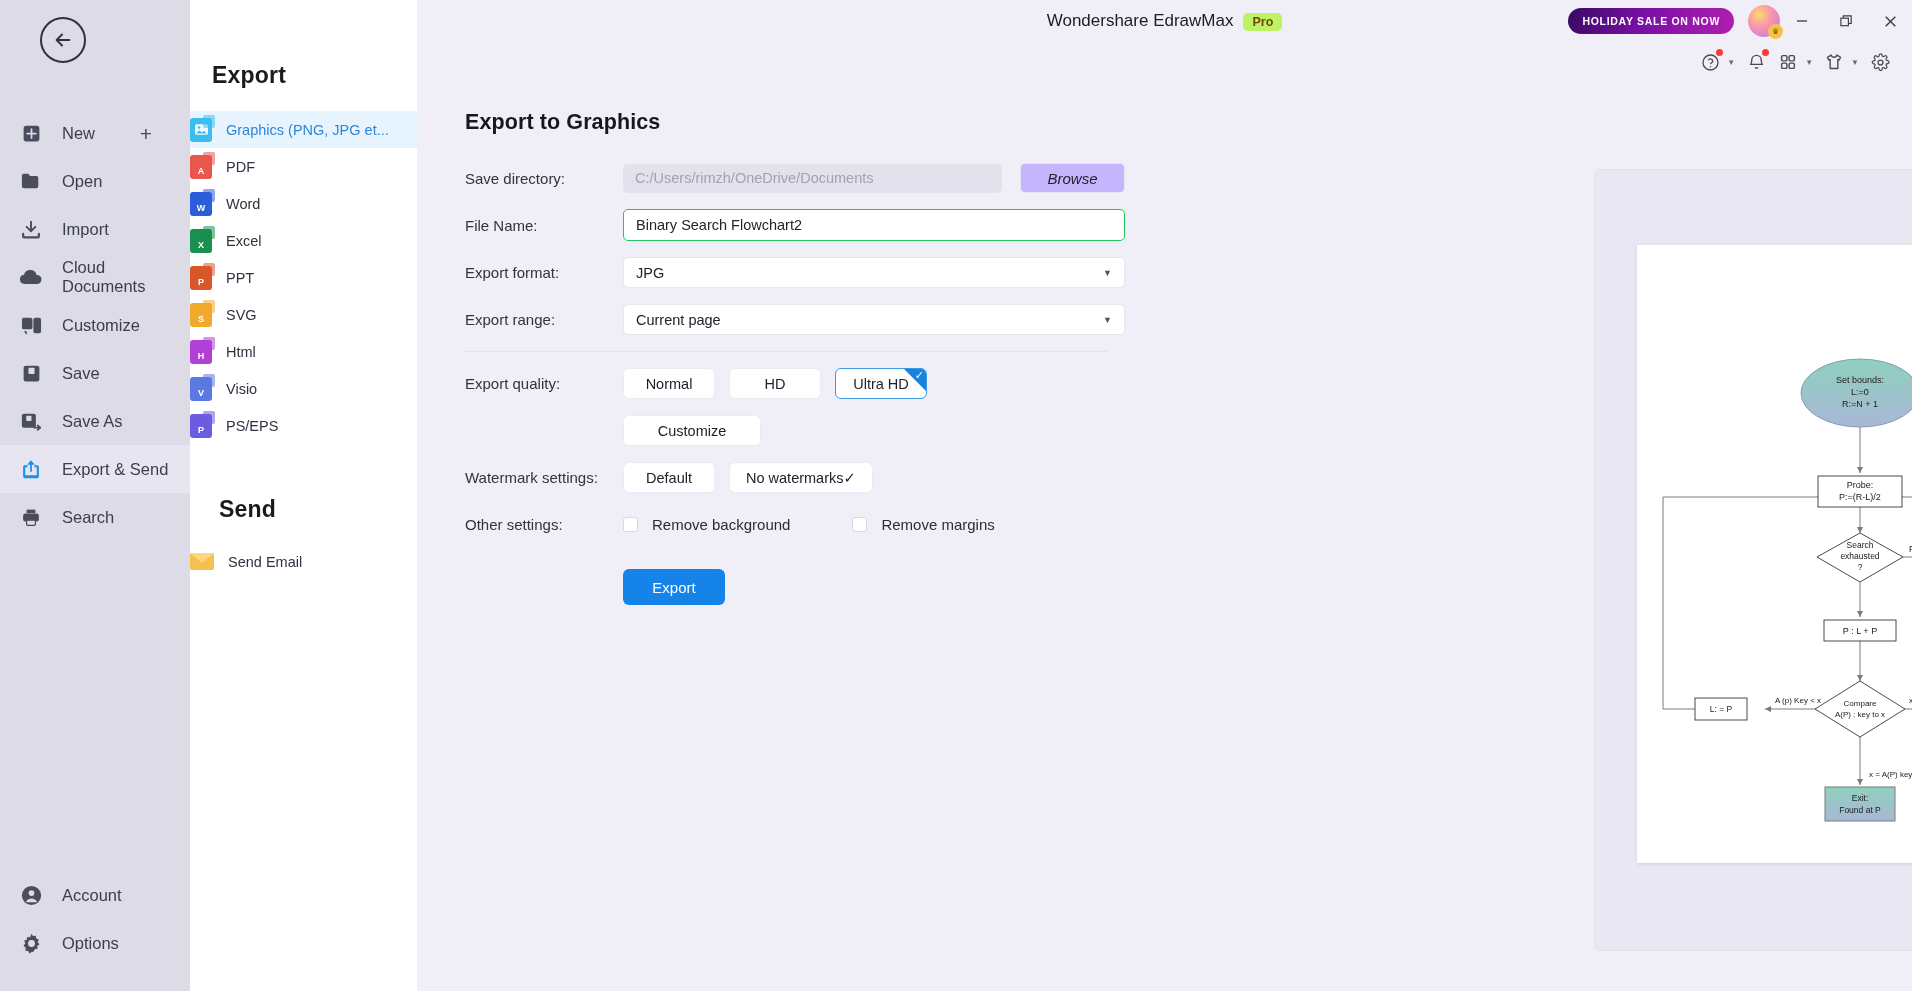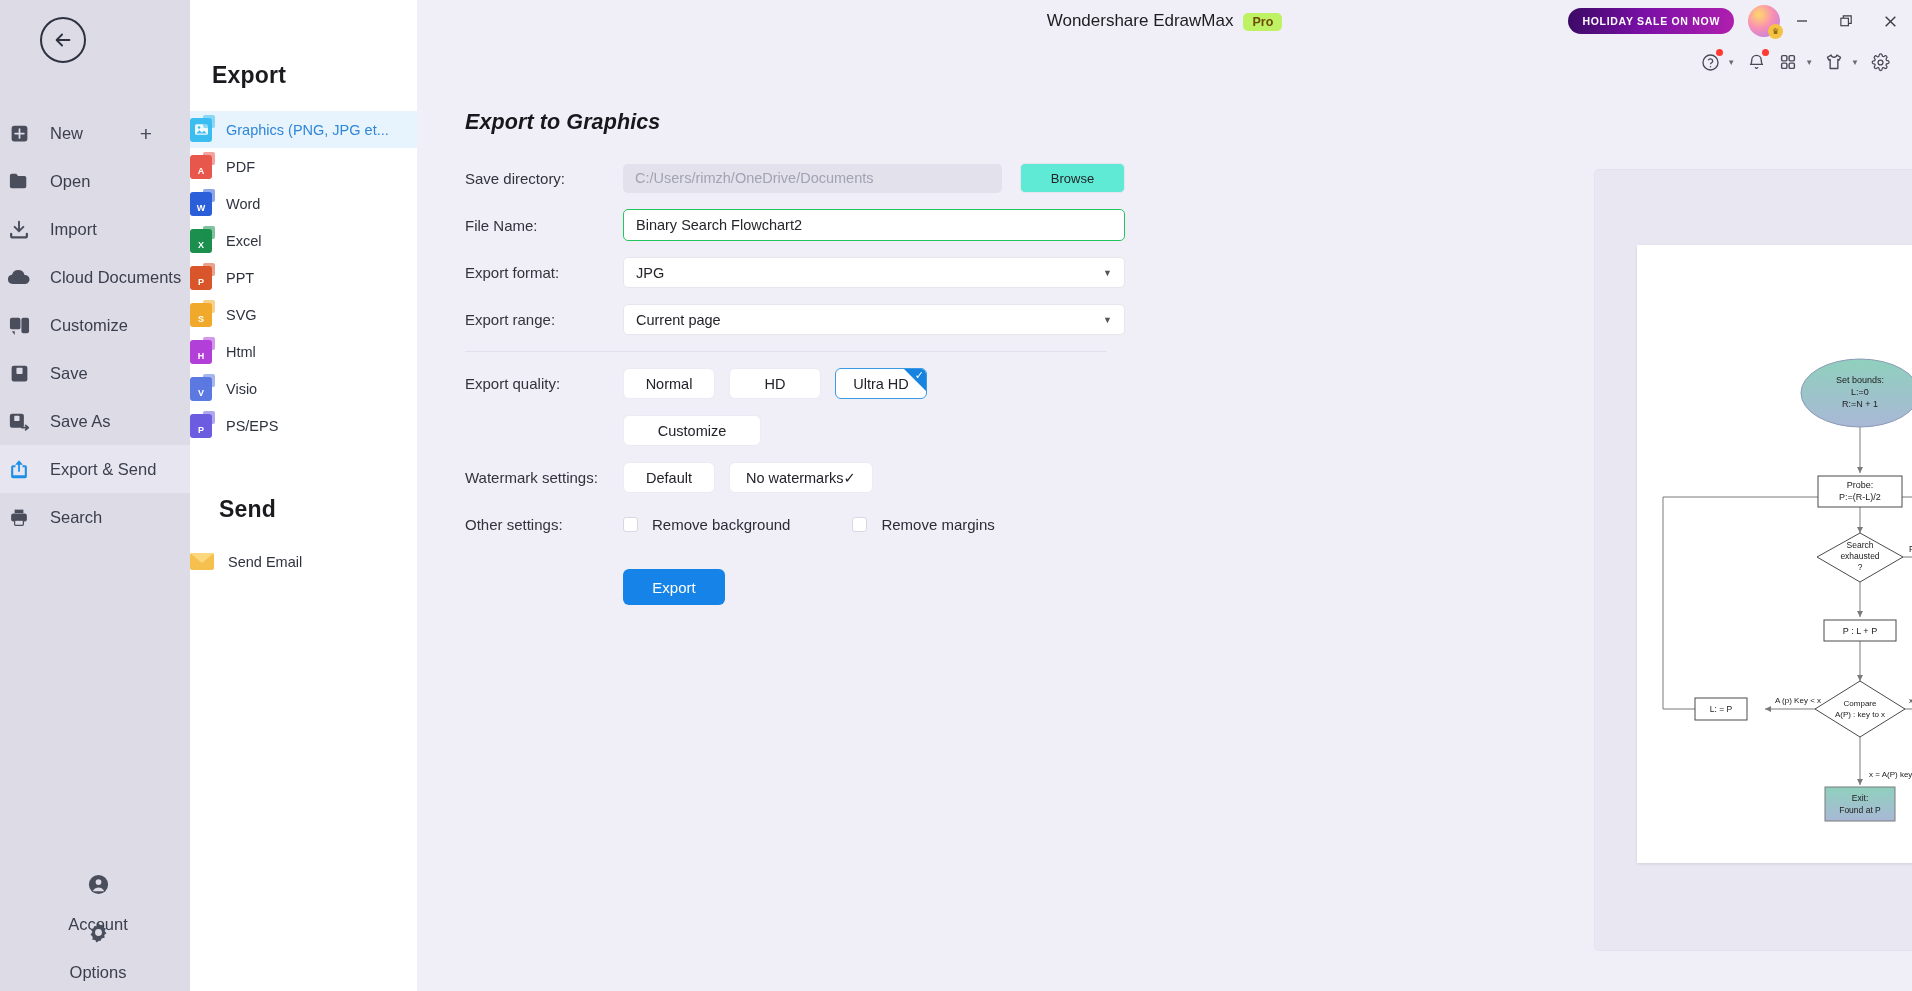--- a/index.html
+++ b/index.html
@@ -21,28 +21,28 @@
   .back-btn {
     width: 46px; height: 46px; border-radius: 50%;
     border: 2px solid #2e3140; background: transparent;
     margin: 17px 0 0 40px; display: flex; align-items: center; justify-content: center;
     cursor: pointer;
   }
   .back-btn svg { display:block; }
   .nav-list { margin-top: 46px; }
   .nav-item {
     height: 48px; display: flex; align-items: center;
-    padding-left: 6px; gap: 18px; cursor: pointer; position: relative;
+    padding-left: 18px; gap: 18px; cursor: pointer; position: relative;
     color: #3b3e4d; font-size: 16.5px;
   }
   .nav-item.active { background: #e7e6f0; }
   .nav-item .nico { width: 26px; height: 26px; display:flex; align-items:center; justify-content:center; flex:0 0 26px;}
   .nav-item .plus-right { position: absolute; right: 38px; color:#4a4d5c; font-size: 21px; line-height: 1;}
   .bottom-nav { position: absolute; bottom: 24px; left: 0; width: 100%; }
-  .bottom-nav .nav-item { height: 48px; flex-direction: column; }
+  .bottom-nav .nav-item { height: 48px; }
 
   
   .exportpanel {
     width: 227px; flex: 0 0 227px; height: 991px; background: #ffffff;
     padding-top: 62px;
   }
   .panel-title {
     font-size: 23px; font-weight: bold; color: #1b1b1f;
     padding-left: 22px; margin-bottom: 22px; letter-spacing: .2px;
   }
@@ -94,33 +94,34 @@
   }
   .wbtn { width: 44px; height: 42px; display:flex;align-items:center;justify-content:center;cursor:pointer;color:#3a3a40;}
 
   .iconrow { position:absolute; right: 18px; top: 48px; display:flex; align-items:center; gap: 4px; }
   .ibtn { position: relative; width: 28px;height:28px;display:flex;align-items:center;justify-content:center;cursor:pointer;color:#4a4a55;}
   .dot { position:absolute; top:1px; right:1px; width:7px;height:7px;border-radius:50%;background:#ff3b30;}
   .caret-sm { font-size:8px; color:#6a6a75; margin-left:-1px; margin-right:3px; cursor:pointer;}
 
   
   .form { position: absolute; left: 48px; top: 110px; width: 660px; }
-  .form h1 { font-size: 21.5px; font-weight: bold; color:#18181c; margin-bottom: 28px; letter-spacing:.1px;font-style:italic;}
+  .form h1 { font-size: 21.5px; font-weight: bold; color:#18181c; margin-bottom: 28px; letter-spacing:.1px;}
   .row { display: flex; align-items: center; margin-bottom: 16px; min-height: 30px; }
   .lbl { width: 158px; flex:0 0 158px; font-size: 15px; color: #33333c; }
   .txtfield {
     flex: 1; height: 29px; border-radius: 5px; border: none;
     background: #e2e1ec; color: #a3a2b2; font-size: 14.5px;
     padding: 0 12px; display:flex; align-items:center; font-family: inherit;
   }
   .txtfield.white { background:#fff; color:#25252c; border:1px solid #22c55e; height: 32px;}
   .browse {
-    margin-left: 18px; width: 105px; height: 30px; background:#5eead4; border:1px solid #e6e5ef;
-    border-radius: 5px; font-size: 13px; color:#23232a; display:flex;align-items:center;justify-content:center;
+    margin-left: 18px; width: 105px; height: 30px; background:#c4b5fd; border:1px solid #e6e5ef;
+    border-radius: 5px; font-size: 15px; color:#23232a; display:flex;align-items:center;justify-content:center;
     cursor: pointer;
+    font-style: italic;
   }
   .selectfield {
     flex: 1; height: 31px; background:#fff; border:1px solid #e7e6ef; border-radius: 5px;
     font-size: 14.5px; color:#23232a; padding: 0 12px; display:flex;align-items:center;
     justify-content: space-between; cursor:pointer;
   }
   .selectfield .chev { font-size: 9px; color:#555; }
   .divider { height:1px; background:#e1e0ec; margin: 12px 0 16px 0; width: 642px; }
 
   .pillrow { display:flex; align-items:center; gap: 14px; }

